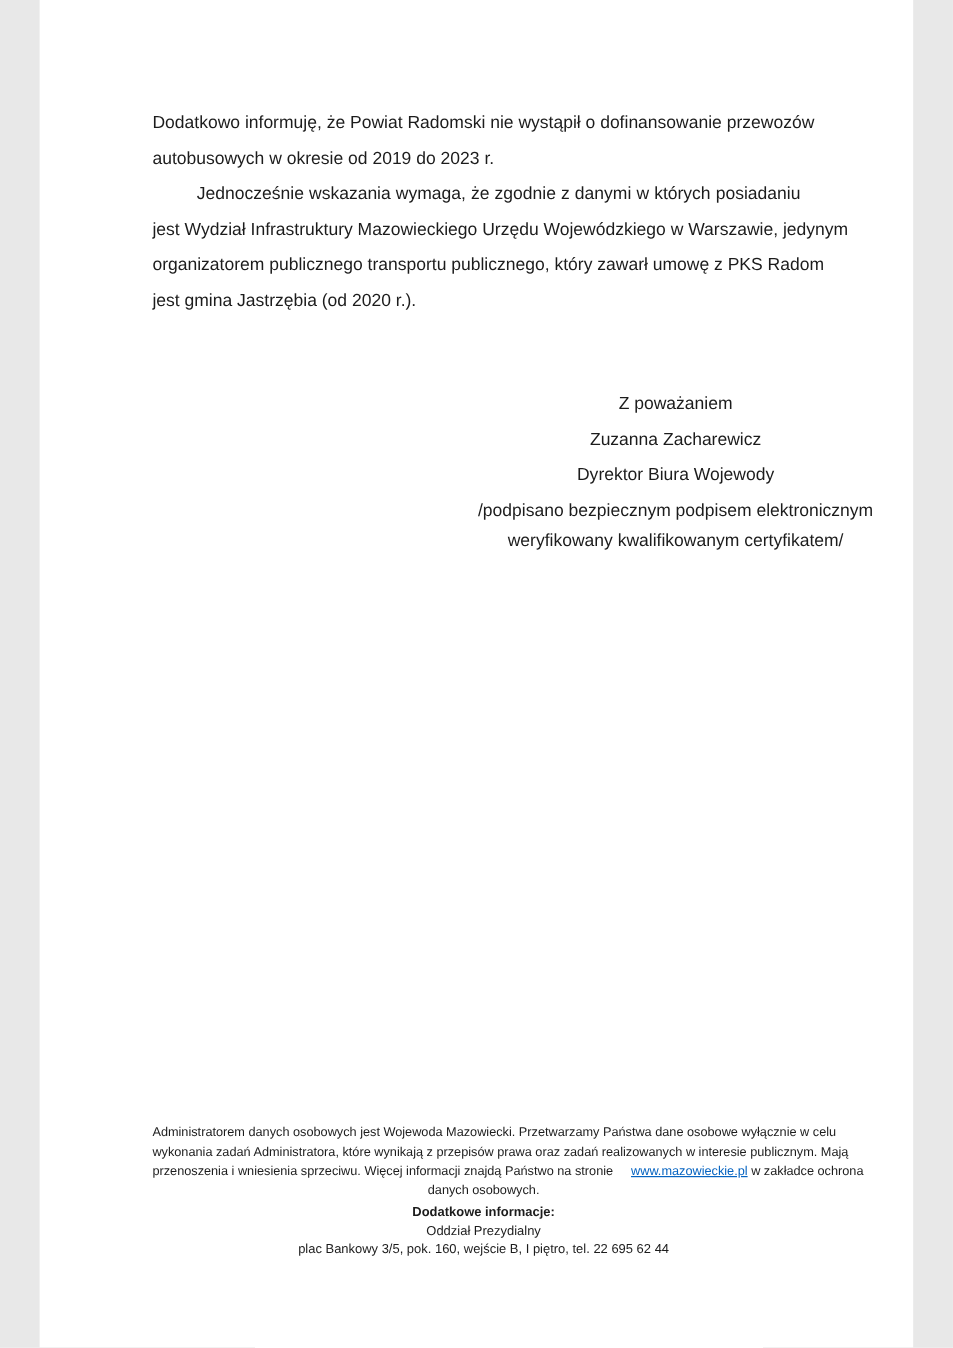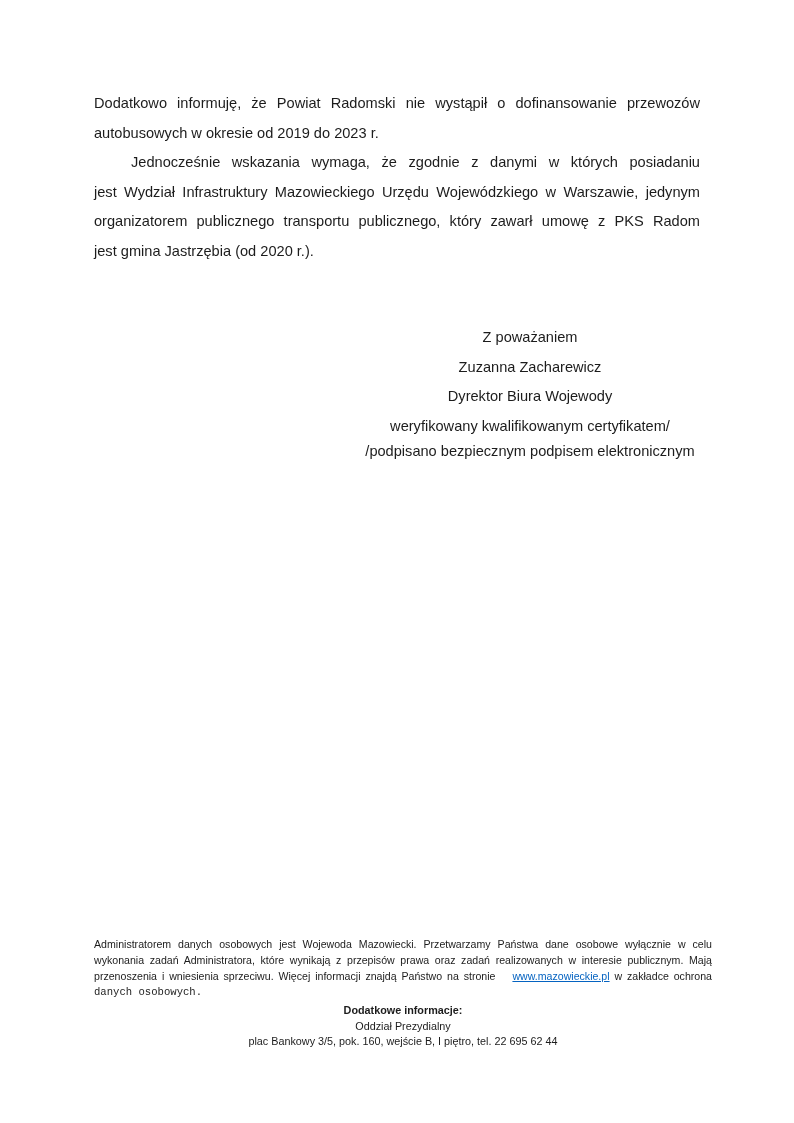--- a/index.html
+++ b/index.html
@@ -1,18 +1,18 @@
 <!DOCTYPE html>
 <html><head>
 <meta charset="utf-8">
 <style>
   * { margin: 0; padding: 0; box-sizing: border-box; }
   html, body { background: #e8e8e8; }
   .page {
-    width: 794px;
+    width: 728px;
     height: 1123px;
     background: #ffffff;
     position: relative;
     margin: 0 auto;
     font-family: "Liberation Sans", sans-serif;
     color: #1c1c1c;
     overflow: hidden;
   }
   .content {
     position: absolute;
@@ -49,21 +49,21 @@
   }
   .footer {
     position: absolute;
     left: 94px;
     right: 82px;
     top: 936px;
     font-size: 10.6px;
     line-height: 16px;
   }
   .privacy .jline { text-align: justify; text-align-last: justify; white-space: nowrap; }
-  .privacy .lastline { text-align: left; font-family: Liberation Mono, monospace; }
+  .privacy .lastline { text-align: center; }
   .privacy a {
     text-decoration: underline;
     cursor: pointer;
     margin-left: 12px;
   }
   .addinfo {
     margin-top: 3px;
     text-align: center;
     font-size: 10.8px;
     line-height: 15.5px;
@@ -87,22 +87,22 @@
       <div class="jline">jest Wydział Infrastruktury Mazowieckiego Urzędu Wojewódzkiego w Warszawie, jedynym</div>
       <div class="jline">organizatorem publicznego transportu publicznego, który zawarł umowę z PKS Radom</div>
       <div class="lastline">jest gmina Jastrzębia (od 2020 r.).</div>
     </div>
 
     <div class="signature">
       <div>Z poważaniem</div>
       <div>Zuzanna Zacharewicz</div>
       <div>Dyrektor Biura Wojewody</div>
       <div class="esign">
+        <div>/podpisano bezpiecznym podpisem elektronicznym</div>
         <div>weryfikowany kwalifikowanym certyfikatem/</div>
-        <div>/podpisano bezpiecznym podpisem elektronicznym</div>
       </div>
     </div>
 
   </div>
 
   <div class="footer">
 
     <div class="privacy">
       <div class="jline">Administratorem danych osobowych jest Wojewoda Mazowiecki. Przetwarzamy Państwa dane osobowe wyłącznie w celu</div>
       <div class="jline">wykonania zadań Administratora, które wynikają z przepisów prawa oraz zadań realizowanych w interesie publicznym. Mają</div>

